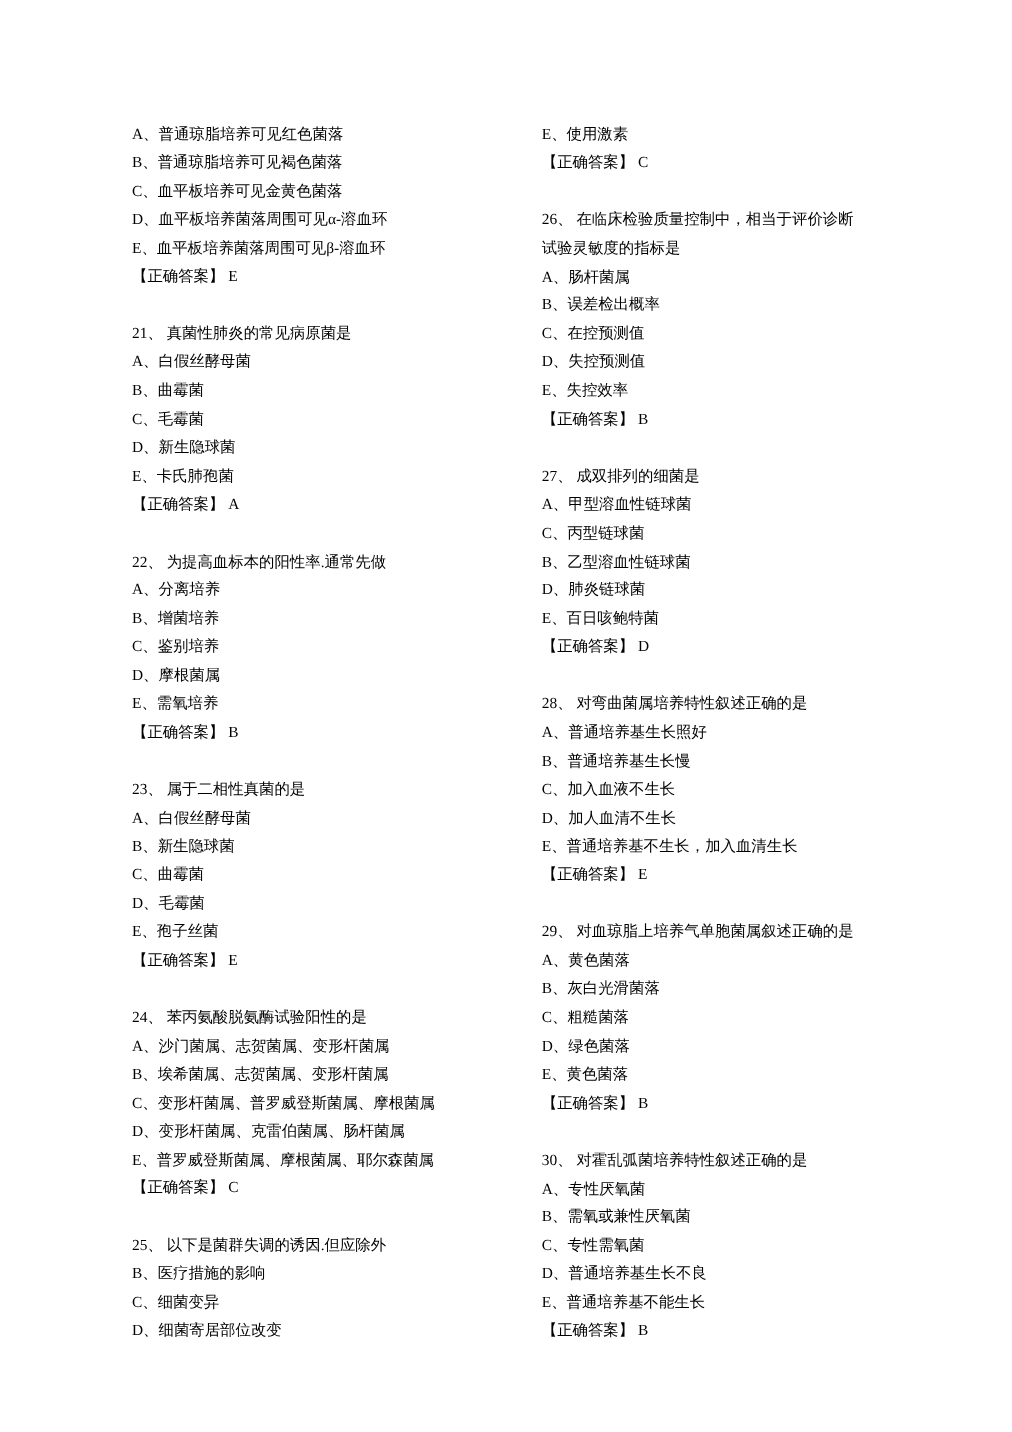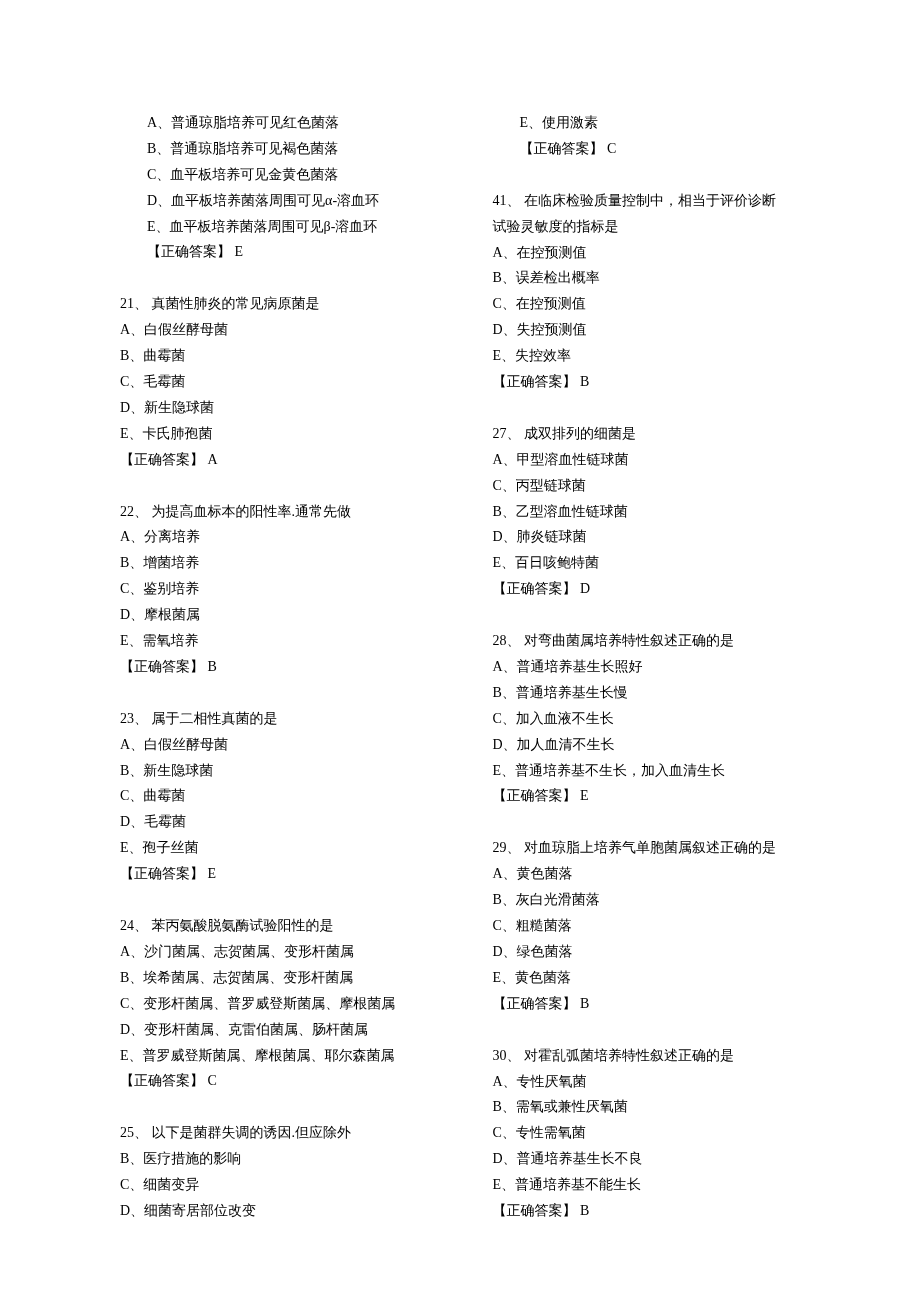--- a/index.html
+++ b/index.html
@@ -19,21 +19,20 @@
       column-fill: auto;
       height: 1120px;
     }
     .block {
       break-inside: avoid-column;
       margin-bottom: 26px;
     }
     .continuation {
       break-inside: avoid-column;
       margin-bottom: 26px;
-      margin-left: 27px;
     }
     .line {
       display: block;
       white-space: nowrap;
     }
   </style>
 </head>
 <body>
 
 <div class="columns">
@@ -93,23 +92,23 @@
     <span class="line">C、细菌变异</span>
     <span class="line">D、细菌寄居部位改变</span>
   </div>
 
   <div class="continuation">
     <span class="line">E、使用激素</span>
     <span class="line">【正确答案】 C</span>
   </div>
 
   <div class="block">
-    <span class="line">41、 在临床检验质量控制中，相当于评价诊断</span>
+    <span class="line">26、 在临床检验质量控制中，相当于评价诊断</span>
     <span class="line">试验灵敏度的指标是</span>
-    <span class="line">A、在控预测值</span>
+    <span class="line">A、肠杆菌属</span>
     <span class="line">B、误差检出概率</span>
     <span class="line">C、在控预测值</span>
     <span class="line">D、失控预测值</span>
     <span class="line">E、失控效率</span>
     <span class="line">【正确答案】 B</span>
   </div>
 
   <div class="block">
     <span class="line">27、 成双排列的细菌是</span>
     <span class="line">A、甲型溶血性链球菌</span>

